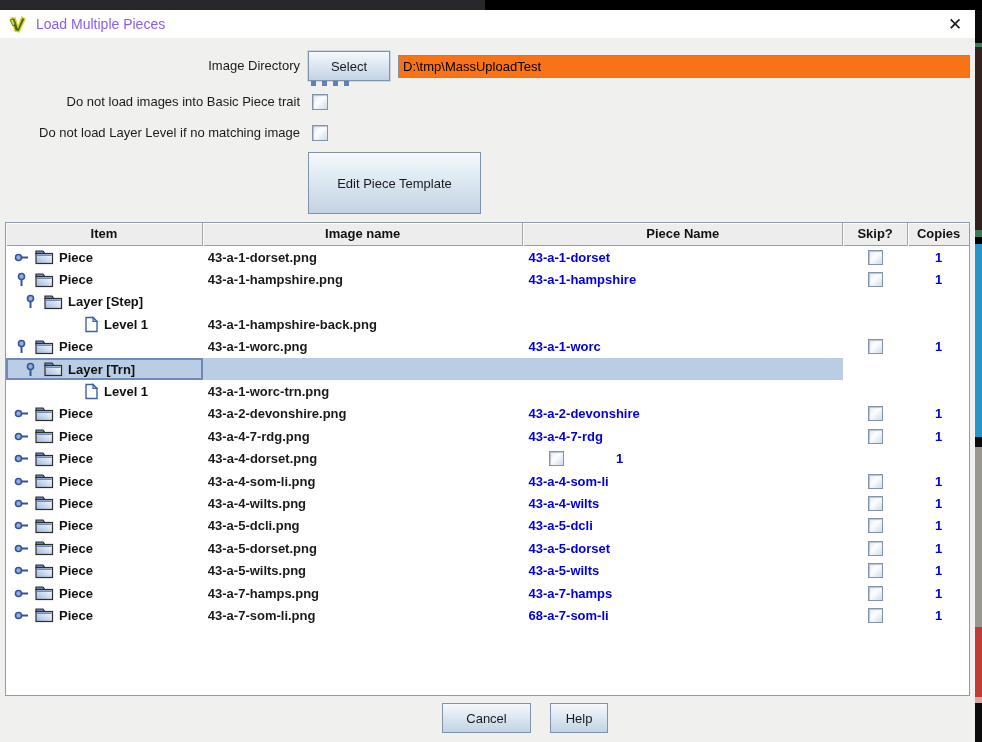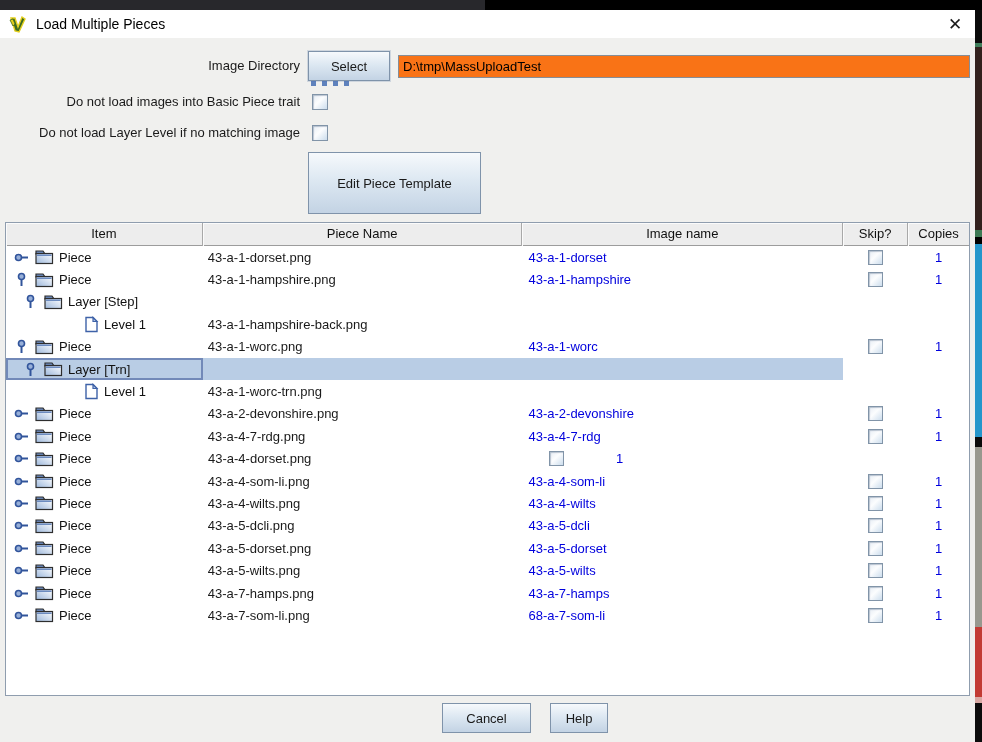--- a/index.html
+++ b/index.html
@@ -21,21 +21,21 @@
   .rs7 { top:427px; height:10px; background:#0a0a0a; }
   .rs8 { top:437px; height:180px; background:#98988e; }
   .rs9 { top:617px; height:70px; background:#c23b34; }
   .rs10{ top:687px; height:6px;  background:#d9a9a4; }
   .rs11{ top:693px; height:39px; background:#0c0c0c; }
 
   
   .dialog { position:absolute; left:0; top:10px; width:975px; height:732px; background:#f0f0ee; }
   .titlebar { position:absolute; left:0; top:0; width:975px; height:28px; background:#fff; display:flex; align-items:center; padding-left:9px; }
   .titlebar .app-icon { width:18px; height:18px; margin-right:9px; }
-  .titlebar .title { font-size:14px; color:#000000; }
+  .titlebar .title { font-size:14px; color:#8b5cf6; }
   .close-btn { position:absolute; right:5px; top:0; width:30px; height:28px; border:none; background:transparent; font-size:17px; font-weight:300; color:#1a1a1a; cursor:pointer; font-family:"Liberation Sans",sans-serif; }
 
   .lbl { position:absolute; left:0; width:300px; text-align:right; height:16px; line-height:16px; }
 
   .btn { background:linear-gradient(180deg,#f6f9fc 0%,#dde8f2 45%,#c3d3e4 100%);
          border:1px solid #7f93aa; color:#1a1a1a; font-size:13px;
          font-family:"Liberation Sans",sans-serif; cursor:pointer; }
 
   .select-btn { position:absolute; left:308px; top:41px; width:82px; height:30px; box-shadow:0 0 0 1px #cfd6de; }
   .dir-field { position:absolute; left:398px; top:45px; width:572px; height:23px; border:1px solid #868d96; background:#f97316; font-size:13px; padding:0 4px; color:#000; font-family:"Liberation Sans",sans-serif; }
@@ -48,31 +48,31 @@
   .cb-1 { position:absolute; left:312px; top:84px; }
   .cb-2 { position:absolute; left:312px; top:115px; }
   .lbl-dir { top:48px; }
   .lbl-cb1 { top:84px; }
   .lbl-cb2 { top:115px; }
 
   .edit-btn { position:absolute; left:308px; top:142px; width:173px; height:62px; }
 
   
   .tbl { position:absolute; left:5px; top:212px; width:965px; height:474px; background:#fff; border:1px solid #8f9dae; }
-  .thead { display:flex; height:23px; background:#ededed; border-bottom:1px solid #9c9c9c; }
+  .thead { display:flex; height:23px; background:#ededed; border-bottom:1px solid #9c9c9c;font-weight:bold; }
   .th { height:23px; line-height:22px; text-align:center; color:#111; border-right:1px solid #a8a8a8; box-shadow:inset 1px 1px 0 #fbfbfb; font-size:13px; }
   .c-item  { width:197px; }
   .c-img   { width:321px; }
   .c-name  { width:320px; }
   .c-skip  { width:65px; }
   .c-copy  { width:61px; }
   .th.c-copy { border-right:none; }
 
   .rows { position:relative; }
-  .trow { display:flex; height:22.4px; align-items:flex-start; }
+  .trow { display:flex; height:22.4px; align-items:flex-start;font-weight:bold; }
   .cell { height:100%; display:flex; align-items:center; overflow:hidden; }
   .cell.c-img, .cell.c-name { padding-left:5px; }
   .cell.c-skip, .cell.c-copy { justify-content:center; }
   .link { color:#0000dd; }
   .copies { color:#0000dd; }
   .trow.sel .cell.c-item, .trow.sel .cell.c-img, .trow.sel .cell.c-name { background:#b9cde5; }
   .trow.sel .cell.c-item { box-shadow:inset 0 0 0 2px #7289b8; }
   .tree-inner { display:flex; align-items:center; gap:5px; }
   .ind-piece { padding-left:8px; }
   .ind-layer { padding-left:17px; }
@@ -115,22 +115,22 @@
   <span class="cb cb-1"></span>
 
   <div class="lbl lbl-cb2">Do not load Layer Level if no matching image</div>
   <span class="cb cb-2"></span>
 
   <button class="btn edit-btn">Edit Piece Template</button>
 
   <div class="tbl">
     <div class="thead">
       <div class="th c-item">Item</div>
+      <div class="th c-img">Image name</div>
       <div class="th c-name">Piece Name</div>
-      <div class="th c-img">Image name</div>
       <div class="th c-skip">Skip?</div>
       <div class="th c-copy">Copies</div>
     </div>
     <div class="rows" id="rows">
         <div class="trow">
           <div class="cell c-item">
             <span class="tree-inner ind-piece">
               <svg width="15" height="15" viewBox="0 0 15 15">
                 <circle cx="4.5" cy="7.5" r="3" fill="#97afd8" stroke="#31549b" stroke-width="1.6"></circle>
                 <line x1="8" y1="7.5" x2="14" y2="7.5" stroke="#31549b" stroke-width="2"></line>

